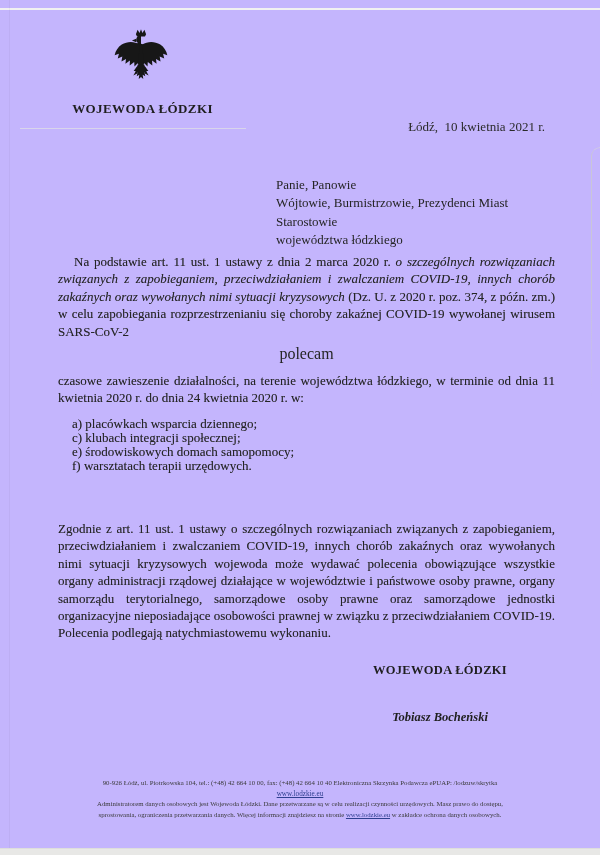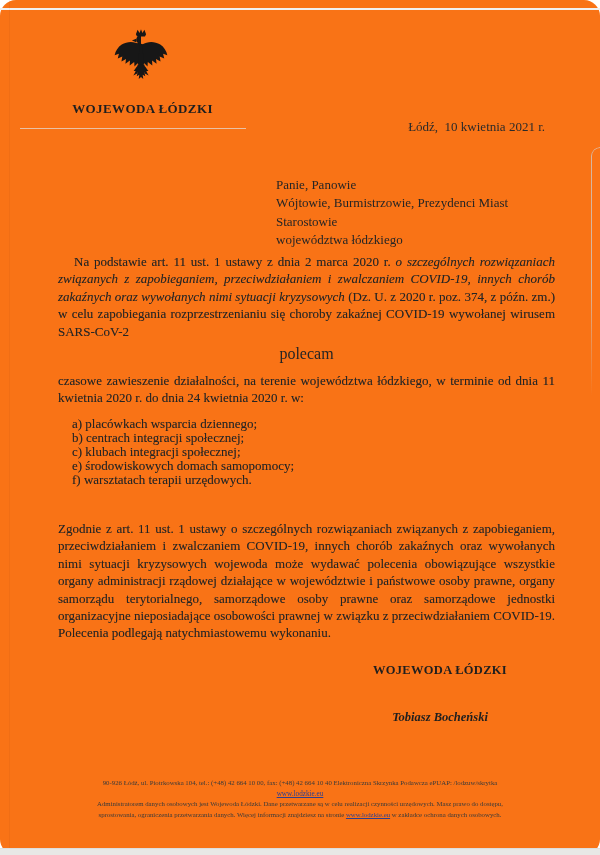--- a/index.html
+++ b/index.html
@@ -4,21 +4,21 @@
 <style>
   * { margin:0; padding:0; box-sizing:border-box; }
   html,body { width:600px; height:855px; }
   body {
     position:relative;
     background:#ffffff;
     font-family:"Liberation Serif","DejaVu Serif",serif;
     color:#262626;
     overflow:hidden;
   }
-  .page { position:absolute; inset:0; background:#f97316;border-radius:16px; }
+  .page { position:absolute; inset:0; background:#c4b5fd; }
 
   
   .top-edge-line   { position:absolute; top:8px; left:0; width:600px; height:2px; background:#f1f1f1; }
   .left-edge-line  { position:absolute; top:0; left:9px; width:1px; height:855px; background:rgba(0,0,0,0.035); }
   .right-edge-curve{
     position:absolute; top:147px; left:591px; width:9px; height:250px;
     border-left:1.5px solid #cccccc; border-top:1.5px solid #d6d6d6;
     border-top-left-radius:9px; opacity:.75;
     -webkit-mask-image:linear-gradient(#000 55%, transparent);
             mask-image:linear-gradient(#000 55%, transparent);
@@ -116,21 +116,20 @@
 
   <div class="bodycol">
     <div class="para p1"><span>Na podstawie art. 11 ust. 1 ustawy z dnia 2 marca 2020 r. </span><span class="ital">o szczególnych rozwiązaniach związanych z zapobieganiem, przeciwdziałaniem i zwalczaniem COVID-19, innych chorób zakaźnych oraz wywołanych nimi sytuacji kryzysowych</span><span> (Dz. U. z 2020 r. poz. 374, z późn. zm.) w celu zapobiegania rozprzestrzenianiu się choroby zakaźnej COVID-19 wywołanej wirusem SARS-CoV-2</span></div>
 
     <div class="directive">polecam</div>
 
     <div class="para p2">czasowe zawieszenie działalności, na terenie województwa łódzkiego, w terminie od dnia 11 kwietnia 2020 r. do dnia 24 kwietnia 2020 r. w:</div>
 
     <div class="facilities">
       <div>a) placówkach wsparcia dziennego;</div>
-      <div>b) centrach integracji społecznej;</div>
       <div>c) klubach integracji społecznej;</div>
       <div>e) środowiskowych domach samopomocy;</div>
       <div>f) warsztatach terapii urzędowych.</div>
     </div>
 
     <div class="para p3">Zgodnie z art. 11 ust. 1 ustawy o szczególnych rozwiązaniach związanych z zapobieganiem, przeciwdziałaniem i zwalczaniem COVID-19, innych chorób zakaźnych oraz wywołanych nimi sytuacji kryzysowych wojewoda może wydawać polecenia obowiązujące wszystkie organy administracji rządowej działające w województwie i państwowe osoby prawne, organy samorządu terytorialnego, samorządowe osoby prawne oraz samorządowe jednostki organizacyjne nieposiadające osobowości prawnej w związku z przeciwdziałaniem COVID-19. Polecenia podlegają natychmiastowemu wykonaniu.</div>
   </div>
 
   <div class="sig-title">WOJEWODA ŁÓDZKI</div>
   <div class="sig-name">Tobiasz Bocheński</div>

